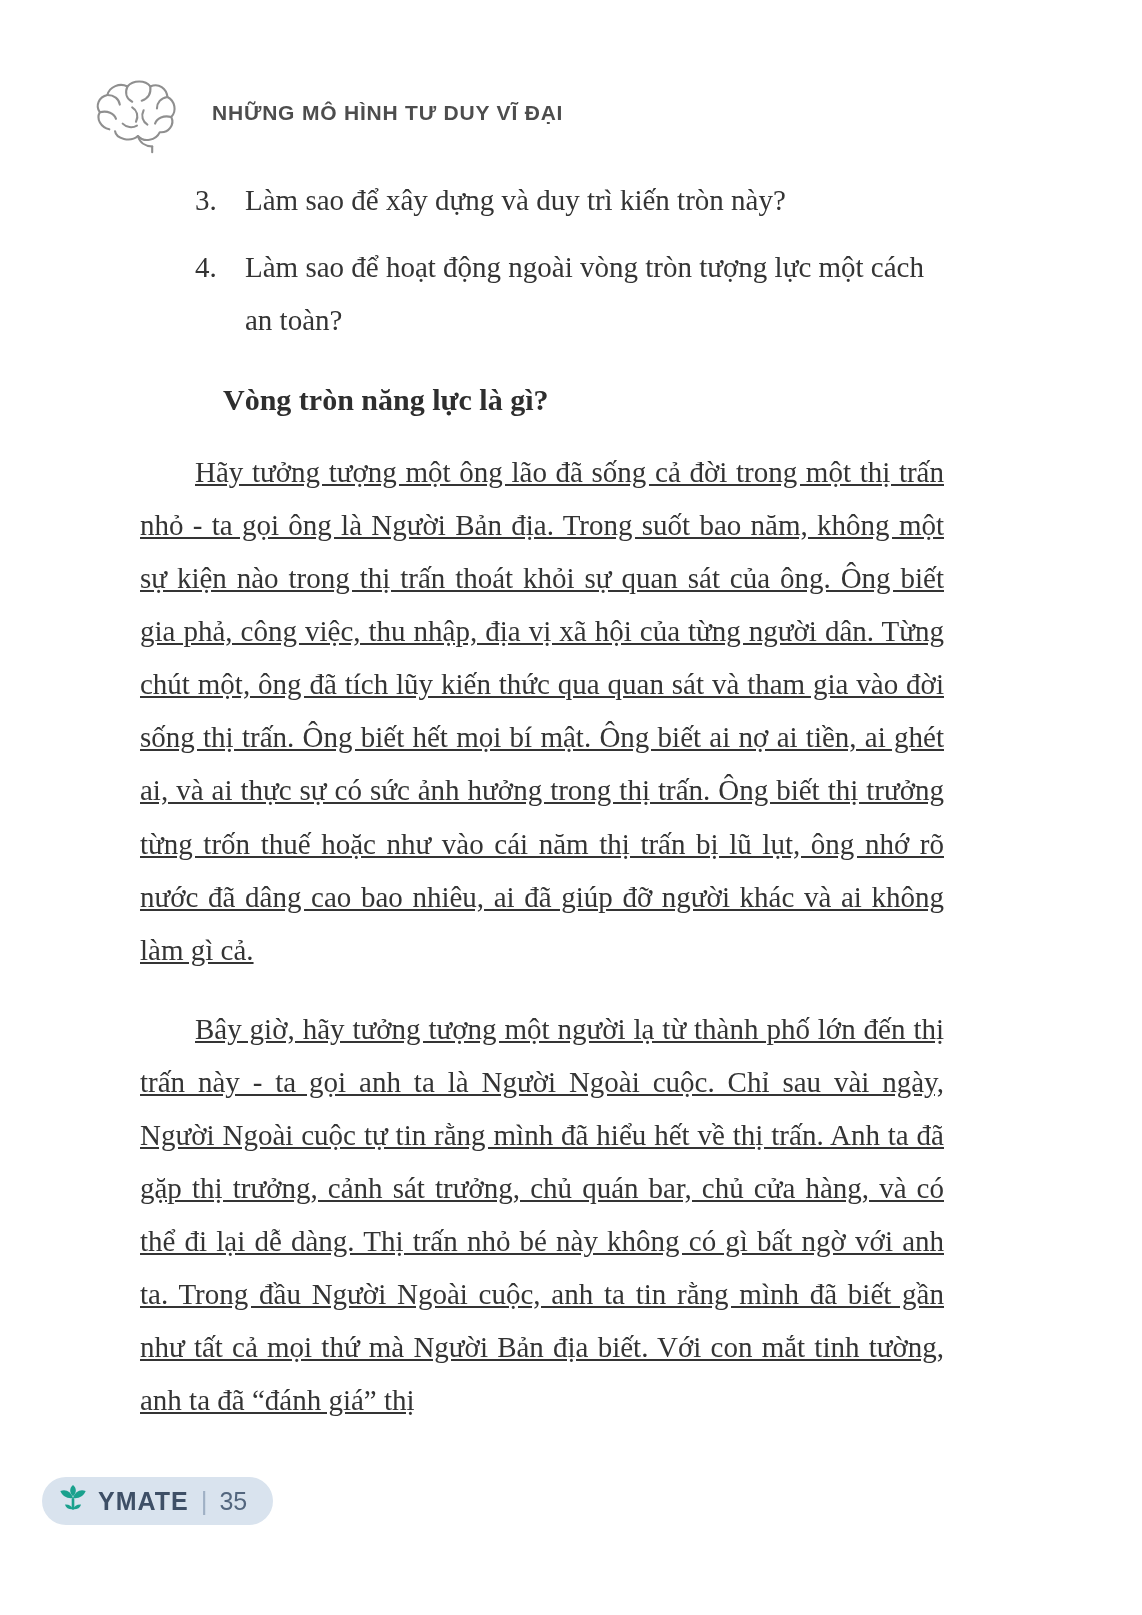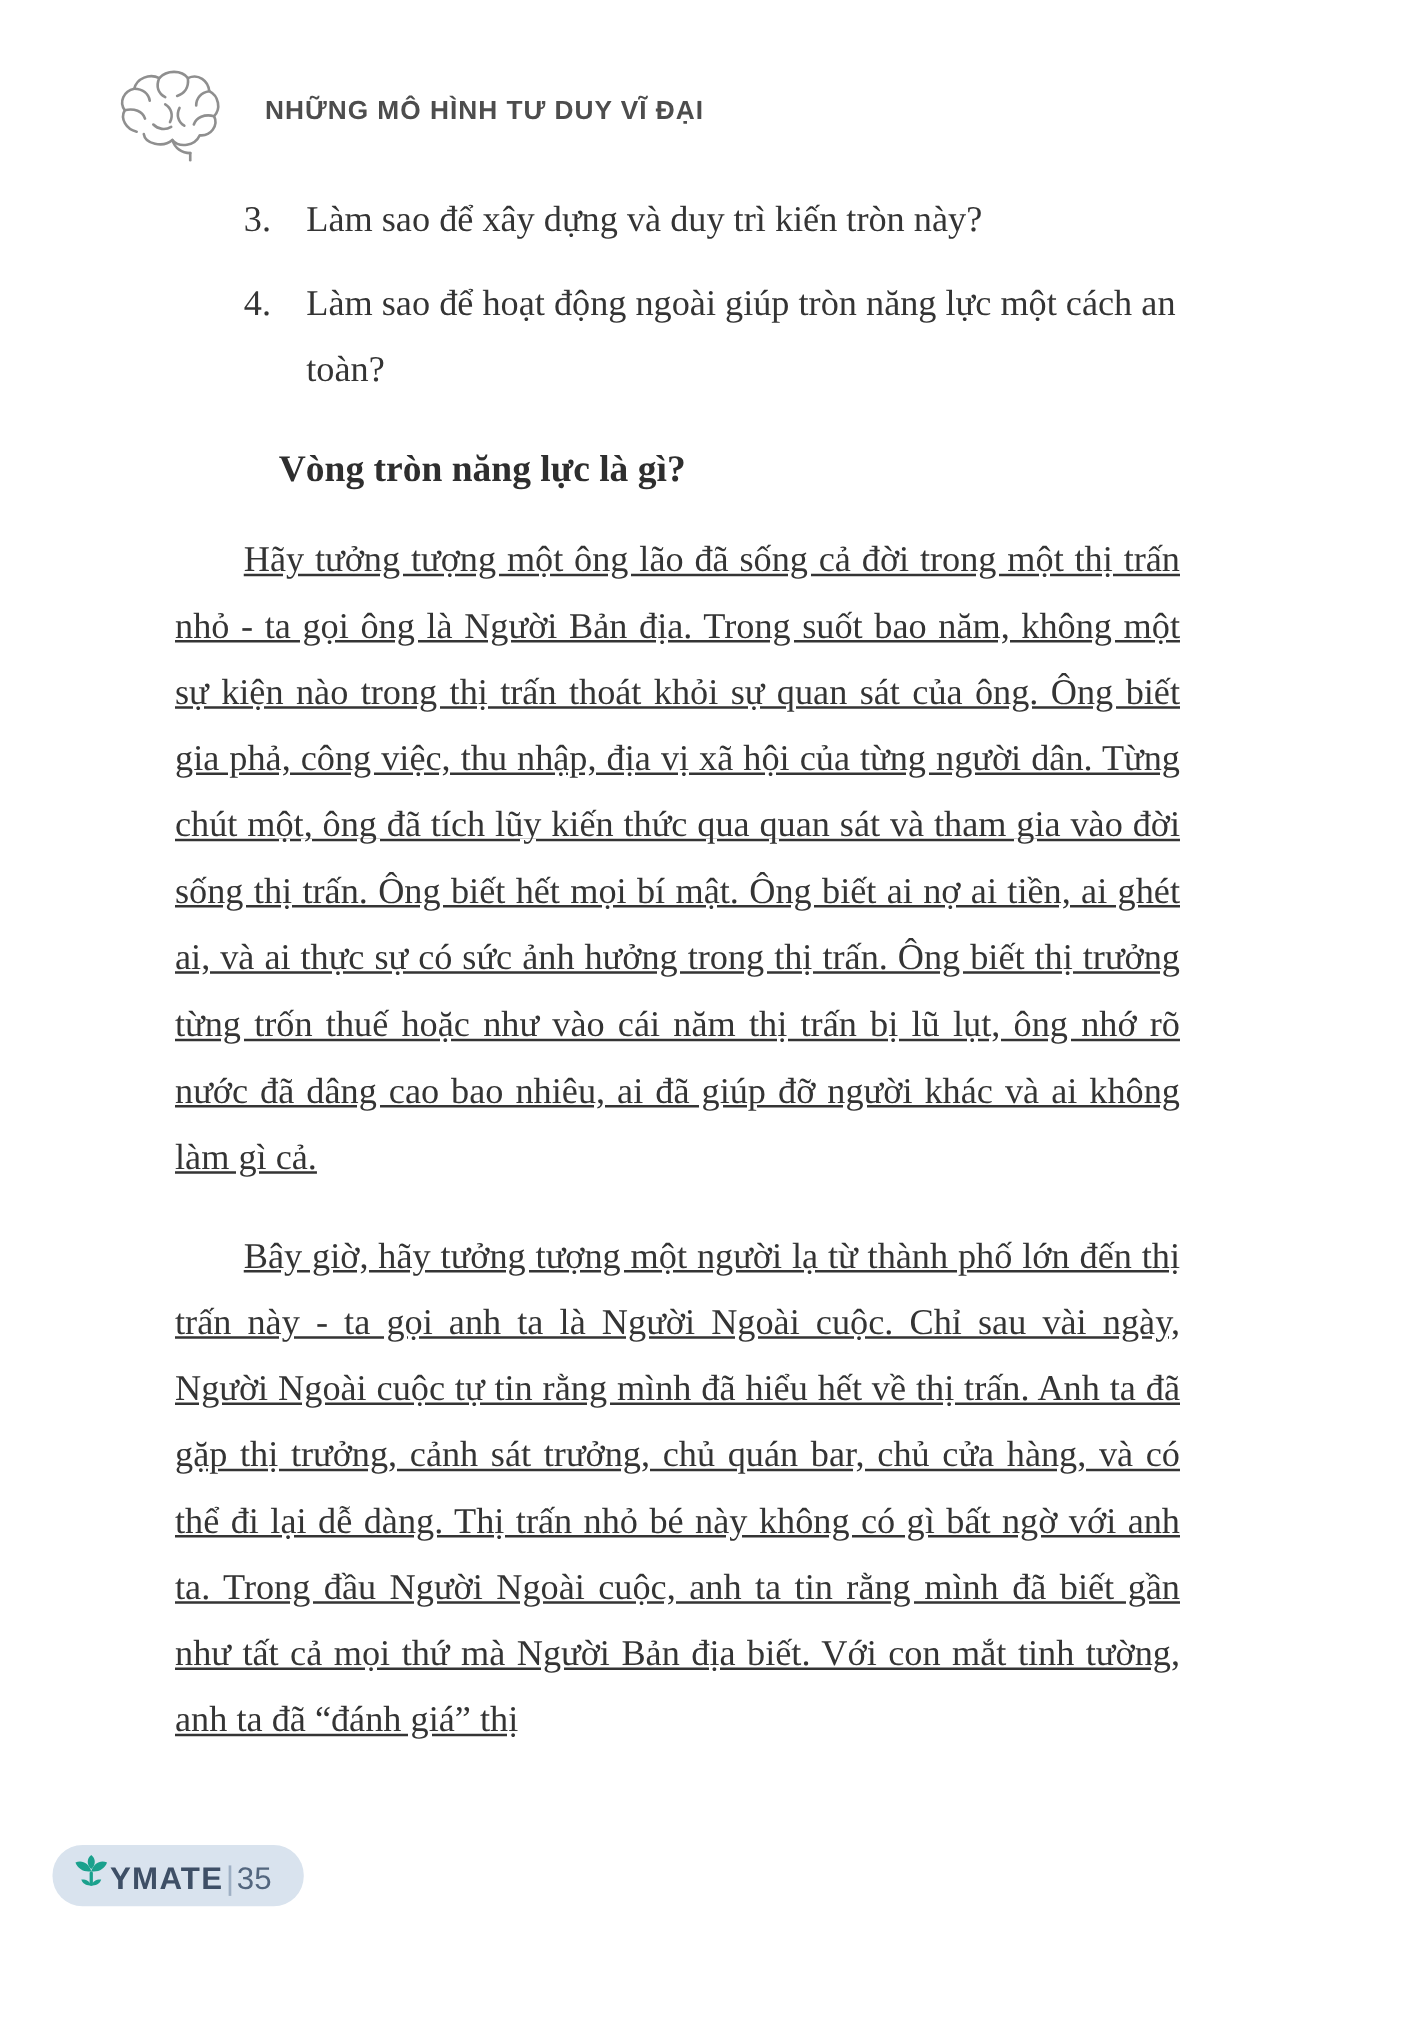--- a/index.html
+++ b/index.html
@@ -13,21 +13,21 @@
     overflow: hidden;
     font-family: "Liberation Serif", serif;
     color: #333333;
   }
 
   
   .header {
     display: flex;
     align-items: center;
     gap: 28px;
-    padding: 52px 0 0 88px;
+    padding: 76px 0 0 88px;
   }
   .brain-icon svg { display: block; }
   .header-title {
     font-family: "Liberation Sans", sans-serif;
     font-weight: bold;
     font-size: 21px;
     letter-spacing: 0.8px;
     color: #4d4d4d;
     padding-bottom: 6px;
   }
@@ -67,22 +67,22 @@
   }
 
   
   .footer {
     position: absolute;
     left: 42px;
     bottom: 90px;
   }
   .footer-pill {
     display: inline-flex;
-    align-items: flex-end;
-    gap: 0;
+    align-items: center;
+    gap: 10px;
     background: #d9e3ee;
     border-radius: 24px;
     padding: 7px 26px 7px 16px;
     font-family: "Liberation Sans", sans-serif;
   }
   .brand-name {
     font-weight: bold;
     font-size: 25px;
     letter-spacing: 1px;
     color: #3e4f66;
@@ -125,21 +125,21 @@
 
   <div class="content">
 
     <ol class="qlist">
       <li class="qlist-item">
         <span class="qlist-num">3.</span>
         <span class="qlist-text">Làm sao để xây dựng và duy trì kiến tròn này?</span>
       </li>
       <li class="qlist-item">
         <span class="qlist-num">4.</span>
-        <span class="qlist-text">Làm sao để hoạt động ngoài giúp tròn năng lực một cách an toàn?</span>
+        <span class="qlist-text">Làm sao để hoạt động ngoài vòng tròn tượng lực một cách an toàn?</span>
       </li>
     </ol>
 
     <h2 class="section-heading">Vòng tròn năng lực là gì?</h2>
 
     <p class="para">Hãy tưởng tượng một ông lão đã sống cả đời trong một thị trấn nhỏ - ta gọi ông là Người Bản địa. Trong suốt bao năm, không một sự kiện nào trong thị trấn thoát khỏi sự quan sát của ông. Ông biết gia phả, công việc, thu nhập, địa vị xã hội của từng người dân. Từng chút một, ông đã tích lũy kiến thức qua quan sát và tham gia vào đời sống thị trấn. Ông biết hết mọi bí mật. Ông biết ai nợ ai tiền, ai ghét ai, và ai thực sự có sức ảnh hưởng trong thị trấn. Ông biết thị trưởng từng trốn thuế hoặc như vào cái năm thị trấn bị lũ lụt, ông nhớ rõ nước đã dâng cao bao nhiêu, ai đã giúp đỡ người khác và ai không làm gì cả.</p>
     <p class="para">Bây giờ, hãy tưởng tượng một người lạ từ thành phố lớn đến thị trấn này - ta gọi anh ta là Người Ngoài cuộc. Chỉ sau vài ngày, Người Ngoài cuộc tự tin rằng mình đã hiểu hết về thị trấn. Anh ta đã gặp thị trưởng, cảnh sát trưởng, chủ quán bar, chủ cửa hàng, và có thể đi lại dễ dàng. Thị trấn nhỏ bé này không có gì bất ngờ với anh ta. Trong đầu Người Ngoài cuộc, anh ta tin rằng mình đã biết gần như tất cả mọi thứ mà Người Bản địa biết. Với con mắt tinh tường, anh ta đã “đánh giá” thị</p>
 
   </div>
 

